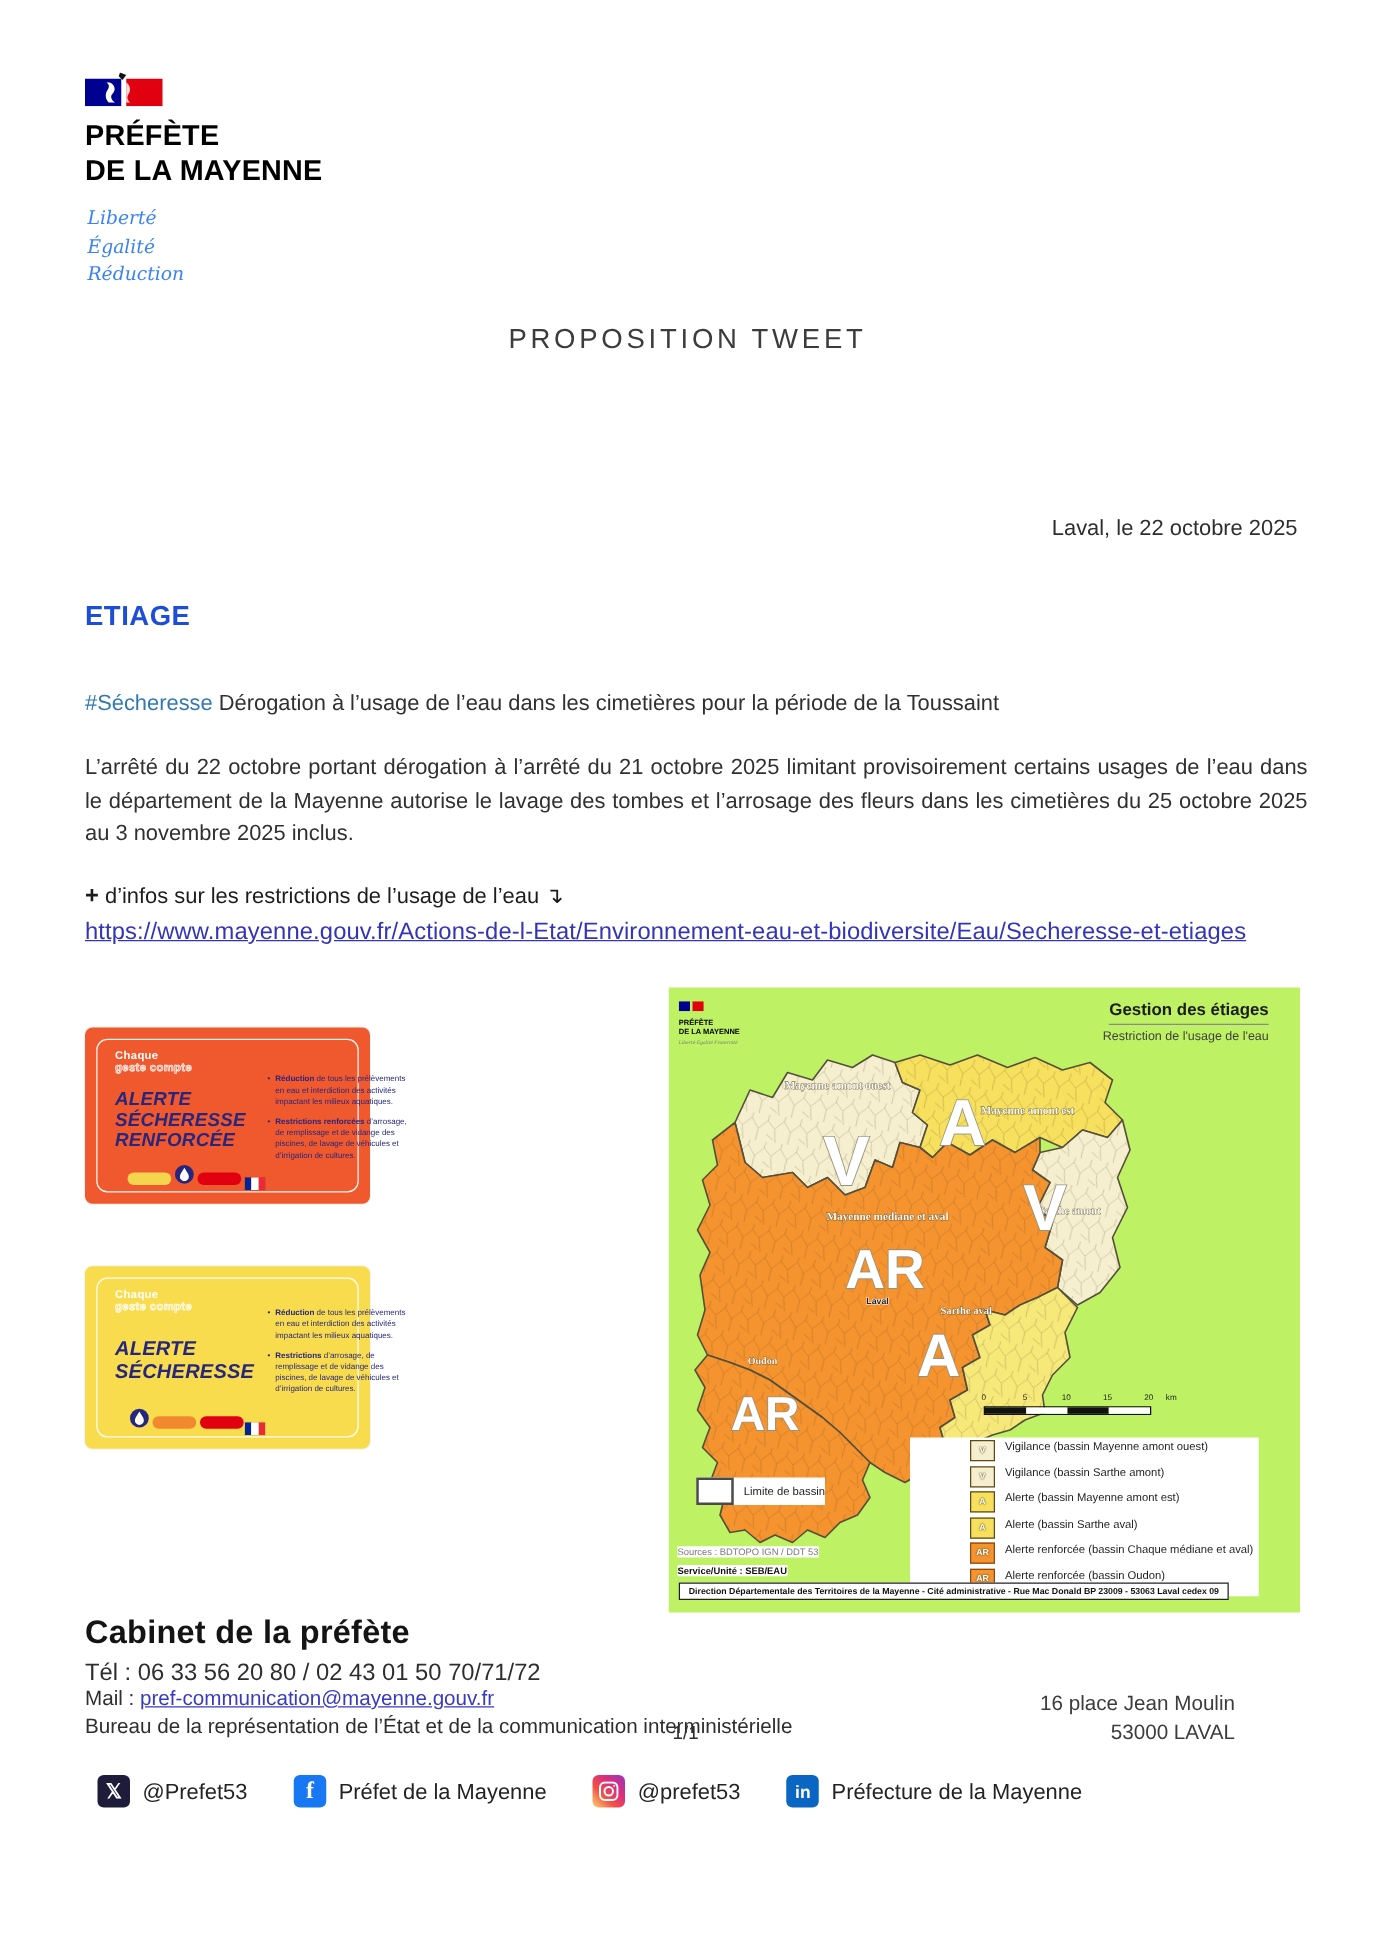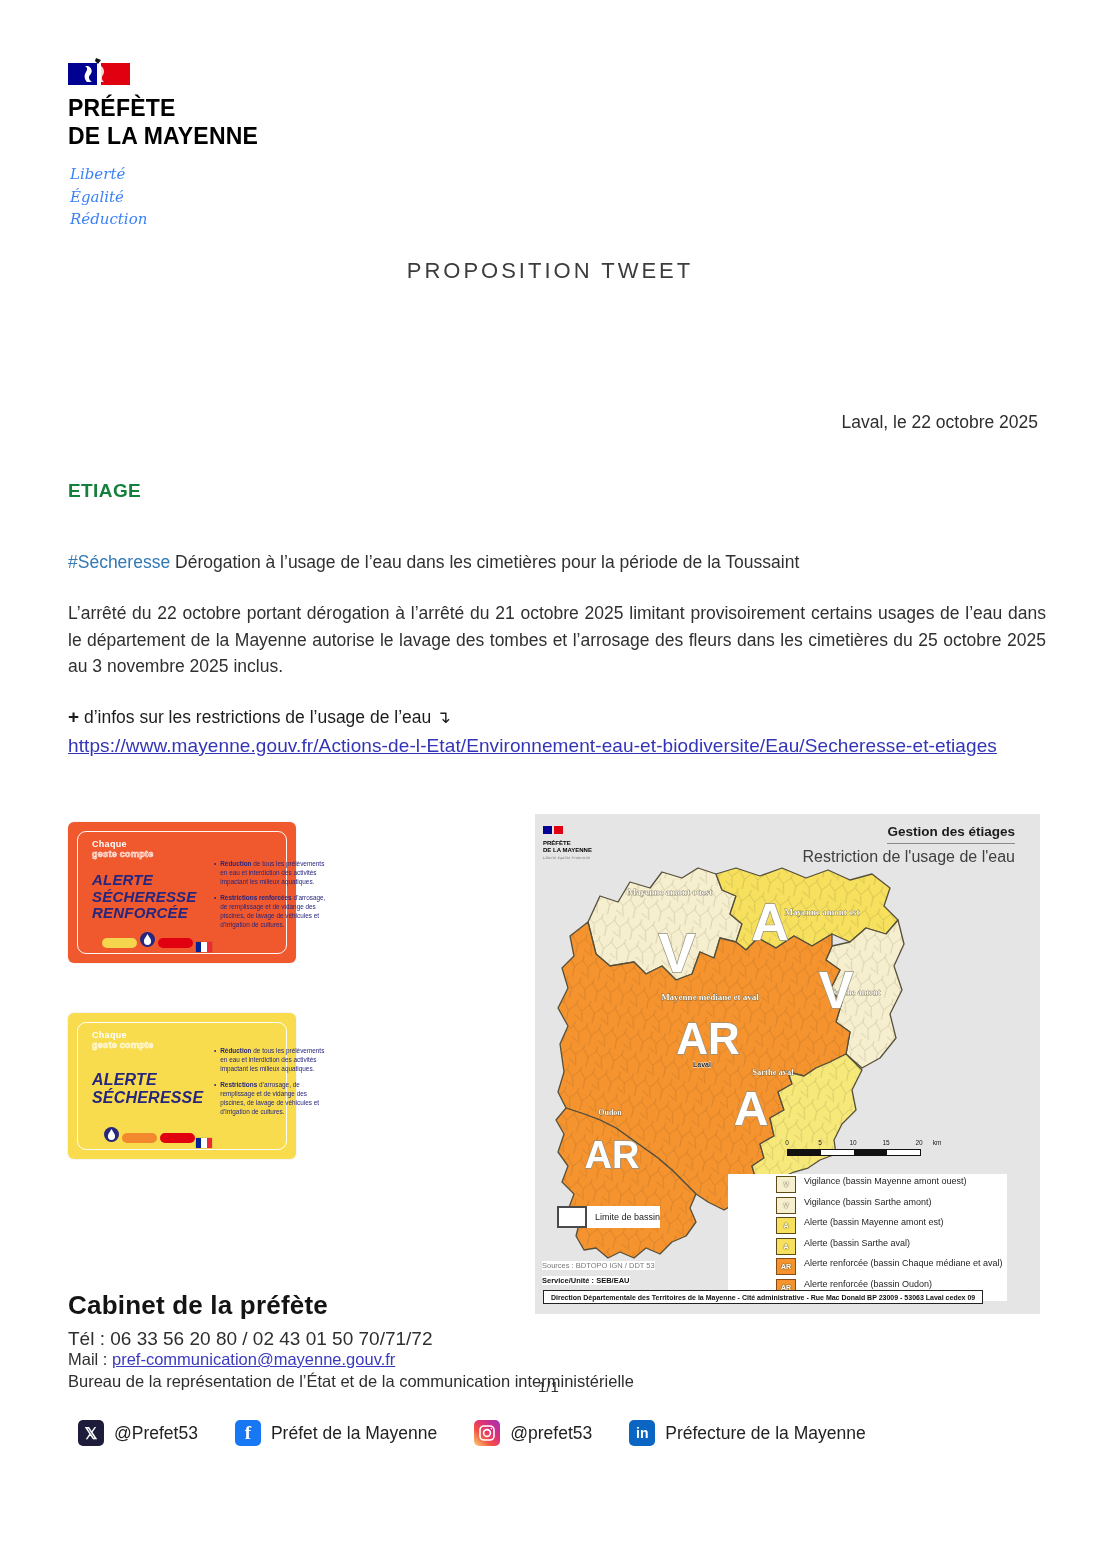--- a/index.html
+++ b/index.html
@@ -10,21 +10,21 @@
   .gov-logo{position:absolute;left:68px;top:58px;}
   .gov-flag{display:block;margin-bottom:9px;}
   .gov-name{font-size:23px;font-weight:800;color:#000;line-height:1.22;letter-spacing:.2px;}
   .gov-motto{margin-top:13px;margin-left:2px;font-family:"DejaVu Serif",serif;font-style:italic;
              font-size:15px;color:#3b82f6;line-height:1.5;}
 
   
   .doc-title{position:absolute;top:258px;left:0;width:100%;text-align:center;
              font-size:22px;font-weight:400;color:#3c3c3c;letter-spacing:3px;}
   .dateline{position:absolute;top:412px;right:62px;font-size:17.5px;color:#2e2e2e;}
-  .etiage{position:absolute;top:480px;left:68px;font-size:19px;font-weight:800;color:#15803d;letter-spacing:.4px;}
+  .etiage{position:absolute;top:480px;left:68px;font-size:22px;font-weight:800;color:#1d4ed8;letter-spacing:.4px;}
 
   .tweet-head{position:absolute;top:552px;left:68px;width:978px;font-size:17.5px;color:#303030;}
   .hashtag{color:#3179B5;}
   .tweet-body{position:absolute;top:600px;left:68px;width:978px;font-size:17.5px;line-height:1.52;
               color:#303030;text-align:justify;}
   .more-info{position:absolute;top:706px;left:68px;font-size:17.5px;color:#1c1c1c;}
   .more-info .plus{font-weight:900;font-size:19px;}
   .info-link{position:absolute;top:735px;left:68px;font-size:19px;color:#3434B8;
              text-decoration:underline;letter-spacing:.1px;}
 
@@ -53,27 +53,27 @@
   .bar-orange{background:#F2892E;}
   .bar-red{background:#E1000F;}
   .drop-pin{width:15px;height:15px;border-radius:50%;background:#26267E;display:flex;
             align-items:center;justify-content:center;position:relative;top:-3px;}
   .mini-flag{position:absolute;bottom:11px;left:128px;width:16px;height:10px;display:flex;
              box-shadow:0 0 0 .5px rgba(0,0,0,.15);}
   .mini-flag i{flex:1;}
   .mf-b{background:#002395;}.mf-w{background:#fff;}.mf-r{background:#ED2939;}
 
   
-  .map-block{position:absolute;left:535px;top:814px;width:505px;height:500px;background:#e5e5e5;}
+  .map-block{position:absolute;left:535px;top:790px;width:505px;height:500px;background:#bef264;}
   .map-logo{position:absolute;left:8px;top:6px;line-height:1.1;}
   .map-logo .name{font-size:6px;font-weight:800;color:#000;line-height:1.2;margin-top:2px;}
   .map-logo .motto{font-size:3.6px;font-family:"DejaVu Serif",serif;font-style:italic;color:#777;line-height:1.4;margin-top:2px;}
   .map-title{position:absolute;right:25px;top:10px;text-align:right;font-size:13.5px;font-weight:800;color:#1c1c1c;
              border-bottom:1.5px solid #8a8a8a;padding-bottom:4px;}
-  .map-subtitle{position:absolute;right:25px;top:34px;text-align:right;font-size:16px;color:#3f3f3f;}
+  .map-subtitle{position:absolute;right:25px;top:34px;text-align:right;font-size:10px;color:#3f3f3f;}
   .map-svg{position:absolute;left:15px;top:48px;}
 
   .scalebar{position:absolute;left:252px;top:325px;width:160px;}
   .scalebar .ticks{position:relative;height:9px;font-size:6.5px;color:#222;}
   .scalebar .ticks span{position:absolute;transform:translateX(-50%);}
   .scalebar .segs{display:flex;width:132px;height:5px;border:.8px solid #111;margin-top:1px;}
   .scalebar .segs i{flex:1;}
   .sg-b{background:#111;}.sg-w{background:#fff;}
 
   .basin-key{position:absolute;left:22px;top:392px;display:flex;align-items:center;background:#fff;}
@@ -337,20 +337,24 @@
   </div>
 
   <div class="office">Cabinet de la préfète</div>
   <div class="tel">Tél : 06 33 56 20 80 / 02 43 01 50 70/71/72</div>
   <div class="mail">
     <span>Mail :</span>
     <a class="addr" href="#">pref-communication@mayenne.gouv.fr</a>
   </div>
   <div class="bureau">Bureau de la représentation de l’État et de la communication interministérielle</div>
   <div class="pagenum">1/1</div>
+  <div class="postal">
+    <div>16 place Jean Moulin</div>
+    <div>53000 LAVAL</div>
+  </div>
 
   <div class="social">
     <div class="soc-item">
       <span class="soc-icon ic-x">𝕏</span>
       <span>@Prefet53</span>
     </div>
     <div class="soc-item">
       <span class="soc-icon ic-fb">f</span>
       <span>Préfet de la Mayenne</span>
     </div>

